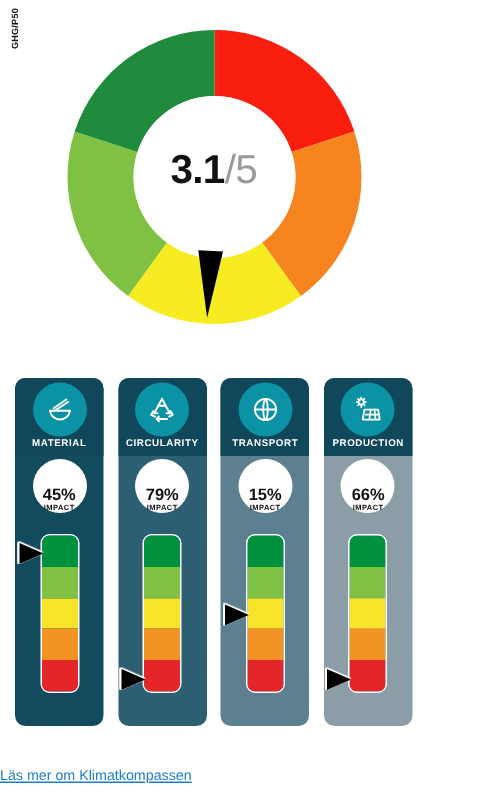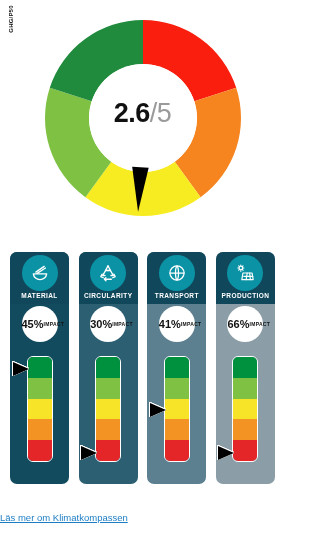--- a/index.html
+++ b/index.html
@@ -140,23 +140,23 @@
   .impact-badge {
     position: absolute;
     left: 50%;
     top: 54px;
     transform: translateX(-50%);
     width: 36px;
     height: 36px;
     border-radius: 50%;
     background: #ffffff;
     display: flex;
-    flex-direction: row;
+    flex-direction: column;
     align-items: center;
-    justify-content: space-between;
+    justify-content: flex-end;
   }
   .impact-pct {
     font-size: 11px;
     font-weight: bold;
     color: #111;
     line-height: 1;
   }
   .impact-label {
     font-size: 5px;
     font-weight: bold;
@@ -231,21 +231,21 @@
                L 58.64294812006171 93.31308230375282 A 54 54 0 0 0 78.25959637620646 153.68691769624718 Z" fill="#7ec143"></path>
           <path d="M 16.796461403074957 79.71633455125513 A 98 98 0 0 1 109.99999999999999 12
                L 109.99999999999999 56 A 54 54 0 0 0 58.64294812006171 93.31308230375282 Z" fill="#218b3d"></path>
         </g>
       <circle cx="110" cy="110" r="54" fill="#ffffff"></circle>
       <g id="gauge-needle-group">
           <path d="M 105.0804201131633 203.87117626692992 L 115.66016068839534 159.67859278382937 L 99.17801930309486 158.81480035599668 Z" fill="#000000"></path>
         </g>
     </svg>
     <div class="gauge-center-text">
-      <span class="gauge-score">2.6</span><span class="gauge-max">/5</span>
+      <span class="gauge-score">3.1</span><span class="gauge-max">/5</span>
     </div>
   </div>
 
   <div class="cards" id="cards">
       <div class="card">
         <div class="card-body" style="background: rgb(18, 74, 94);"></div>
         <div class="card-inner">
           <div class="card-head">
             <div class="icon-circle">
               <svg width="20" height="20" viewBox="0 0 24 24" fill="none" stroke="#ffffff" stroke-width="1.6" stroke-linecap="round" stroke-linejoin="round">
@@ -284,21 +284,21 @@
                 <path d="m5 13.4-1.6 2.9 2.9 1.4"></path>
                 <path d="M14.6 8.6 18.4 15l-2.8 0"></path>
                 <path d="m19 13.4 1.6 2.9-2.9 1.4"></path>
                 <path d="M8 19.5h8"></path>
                 <path d="m9.5 17.6-1.8 1.9 1.8 1.9"></path>
               </svg>
             </div>
             <div class="card-title">CIRCULARITY</div>
           </div>
           <div class="impact-badge">
-            <div class="impact-pct">30%</div>
+            <div class="impact-pct">79%</div>
             <div class="impact-label">IMPACT</div>
           </div>
           <div class="bar-wrap">
             <div class="bar">
               <div class="band" style="background: rgb(0, 145, 63);"></div>
               <div class="band" style="background: rgb(126, 193, 67);"></div>
               <div class="band" style="background: rgb(247, 228, 41);"></div>
               <div class="band" style="background: rgb(243, 147, 36);"></div>
               <div class="band" style="background: rgb(229, 38, 41);"></div>
             </div>
@@ -313,21 +313,21 @@
             <div class="icon-circle">
               <svg width="20" height="20" viewBox="0 0 24 24" fill="none" stroke="#ffffff" stroke-width="1.5" stroke-linecap="round" stroke-linejoin="round">
                 <circle cx="12" cy="12" r="8.5"></circle>
                 <path d="M3.5 12h17"></path>
                 <path d="M12 3.5c2.4 2.6 2.4 14.4 0 17-2.4-2.6-2.4-14.4 0-17z"></path>
               </svg>
             </div>
             <div class="card-title">TRANSPORT</div>
           </div>
           <div class="impact-badge">
-            <div class="impact-pct">41%</div>
+            <div class="impact-pct">15%</div>
             <div class="impact-label">IMPACT</div>
           </div>
           <div class="bar-wrap">
             <div class="bar">
               <div class="band" style="background: rgb(0, 145, 63);"></div>
               <div class="band" style="background: rgb(126, 193, 67);"></div>
               <div class="band" style="background: rgb(247, 228, 41);"></div>
               <div class="band" style="background: rgb(243, 147, 36);"></div>
               <div class="band" style="background: rgb(229, 38, 41);"></div>
             </div>

